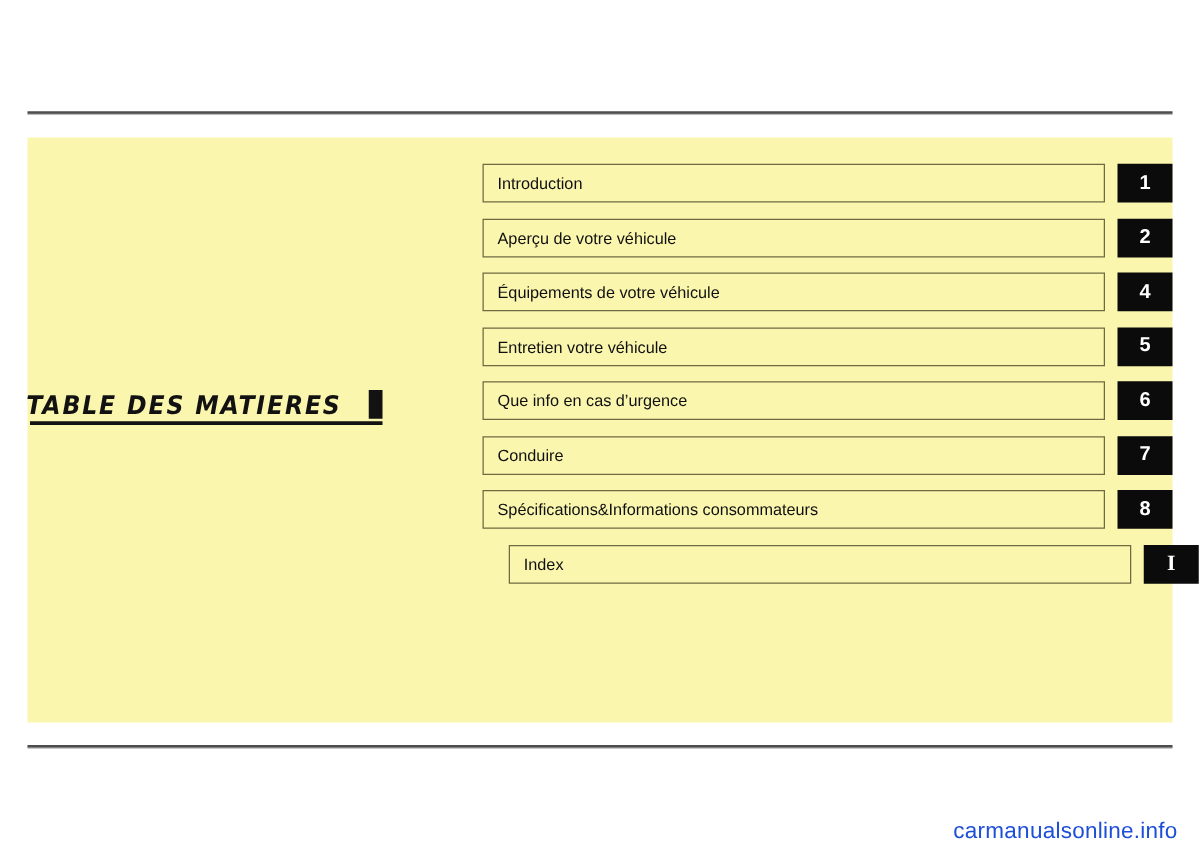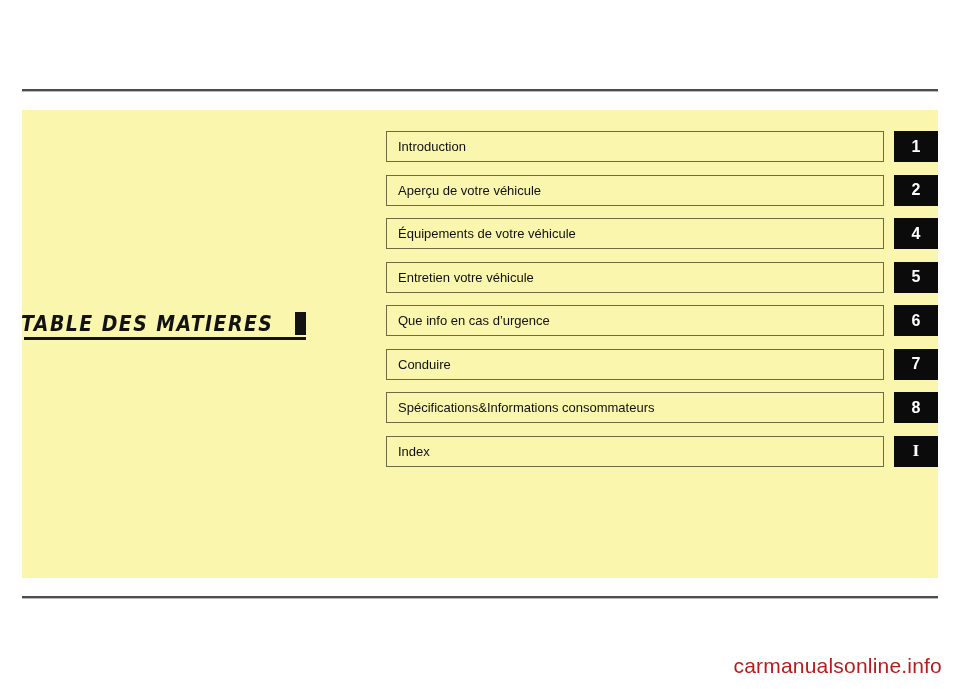--- a/index.html
+++ b/index.html
@@ -77,21 +77,21 @@
     position: absolute;
     left: 386px;
     top: 131px;
     width: 552px;
   }
   .toc-row {
     position: relative;
     height: 31px;
     margin-bottom: 12.5px;
   }
-  .toc-row:last-child { margin-bottom: 0; }
+  .toc-row:last-child { margin-bottom: 0; margin-left: 21px; }
 
   .toc-box {
     position: absolute;
     left: 0;
     top: 0;
     width: 498px;
     height: 31px;
     box-sizing: border-box;
     border: 1px solid #6e6a42;
     background: #fbf6ae;
@@ -126,22 +126,22 @@
   .toc-tab-num.serif {
     font-family: "Liberation Serif", serif;
     font-size: 17.5px;
   }
 
   
   .watermark {
     position: absolute;
     right: 18px;
     top: 655px;
-    font-size: 21px;
-    color: #b91c1c;
+    font-size: 18px;
+    color: #1d4ed8;
     letter-spacing: 0.2px;
     line-height: 1;
   }
 </style>
 </head>
 <body>
 
 <div class="rule rule-top"></div>
 
 <div class="panel"></div>

